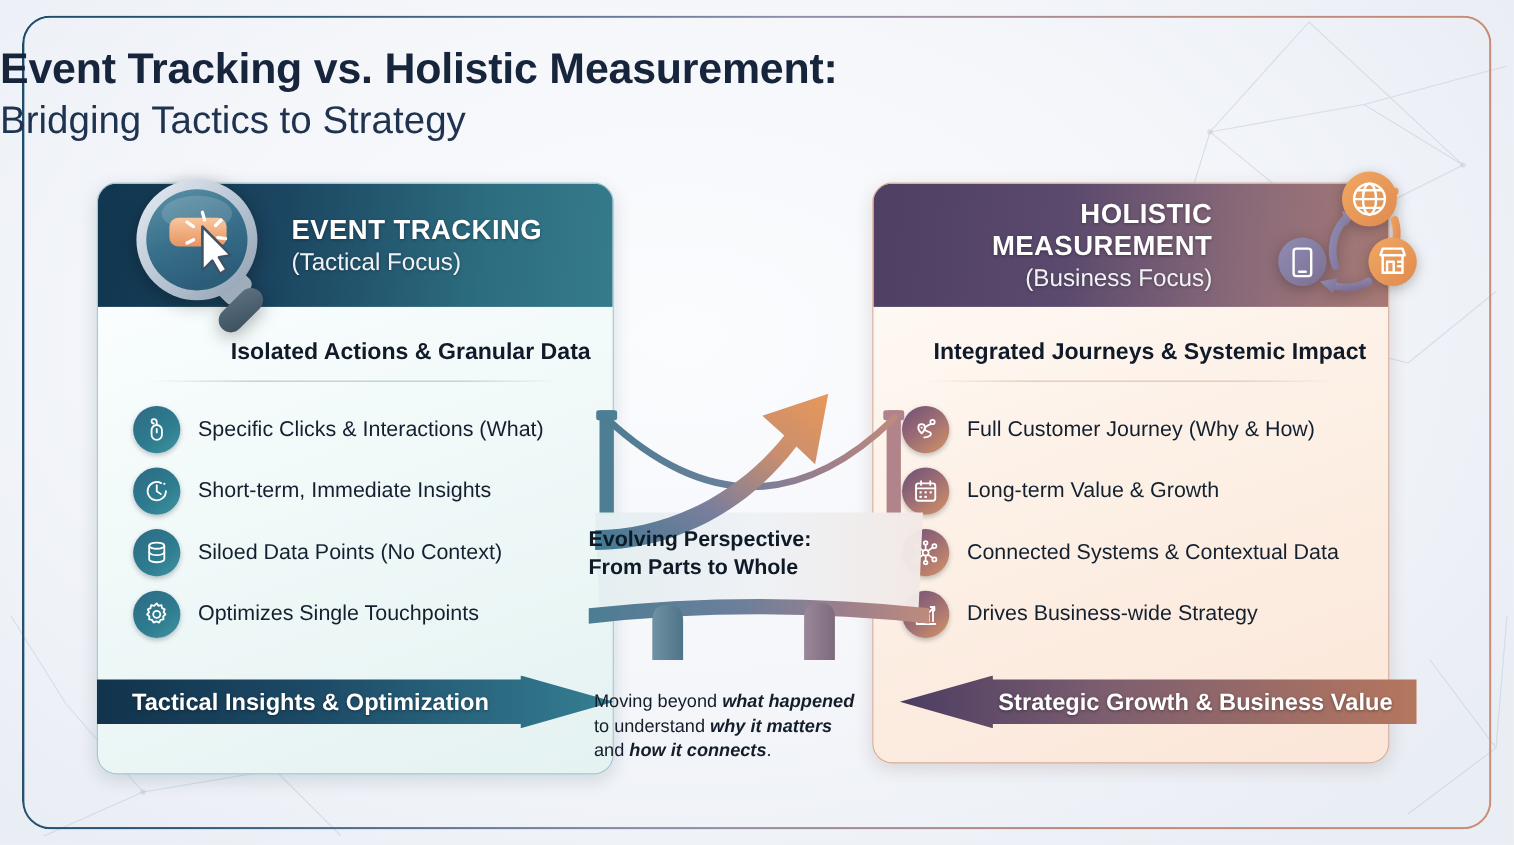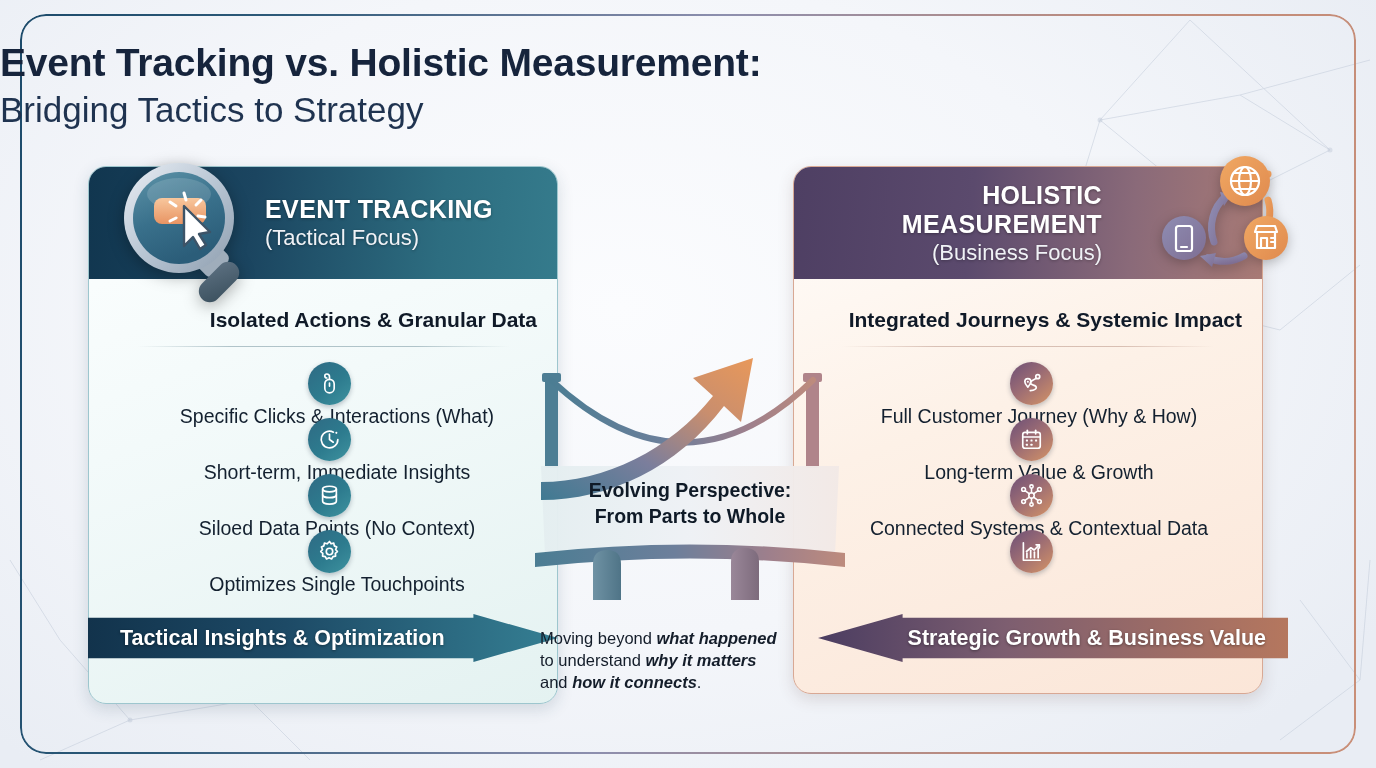--- a/index.html
+++ b/index.html
@@ -105,21 +105,20 @@
   }
   #panel-right .divider {
     background: linear-gradient(90deg, rgba(180,140,125,0) 0%, rgba(180,140,125,.5) 25%, rgba(180,140,125,.5) 75%, rgba(180,140,125,0) 100%);
   }
 
   .bullet-list { margin-top: 15px; }
   .bullet-row {
     display: flex; align-items: center;
     height: 56px;
     margin-bottom: 0px;
-    flex-direction: column;
   }
   .bullet-icon {
     flex: 0 0 auto;
     width: 43px; height: 43px; border-radius: 50%;
     display: flex; align-items: center; justify-content: center;
     box-shadow: 0 2px 5px rgba(20,40,60,.28);
   }
   #panel-left .bullet-icon {
     background: linear-gradient(140deg,#2f6a84 0%, #2d7b8e 55%, #3f93a0 100%);
   }
@@ -163,21 +162,20 @@
   
   #center-stage {
     position: absolute;
     left: 535px; top: 300px; width: 310px; height: 300px;
   }
   #bridge-svg { position: absolute; inset: 0; width: 310px; height: 300px; }
 
   #bridge-caption {
     position: absolute;
     left: 535px; top: 478px; width: 310px;
-    text-align: center;
     font-size: 19.5px; font-weight: bold; color: #0f1a27;
     line-height: 1.32;
   }
 
   #center-footnote {
     position: absolute;
     left: 540px; top: 628px; width: 300px;
     text-align: left;
     font-size: 16.5px; color: #141d2a; line-height: 1.33;
   }
@@ -376,20 +374,21 @@
             <svg viewBox="0 0 24 24" fill="none" stroke="#fff" stroke-width="1.6" stroke-linecap="round" stroke-linejoin="round">
               <path d="M4.2 3.6 V20.4 H20.4"></path>
               <line x1="7.6" y1="18" x2="7.6" y2="13.4"></line>
               <line x1="11.2" y1="18" x2="11.2" y2="10.8"></line>
               <line x1="14.8" y1="18" x2="14.8" y2="12.6"></line>
               <line x1="18.4" y1="18" x2="18.4" y2="8.6"></line>
               <polyline points="7.2,12 11.4,8.4 14.6,10.6 19.4,5.6"></polyline>
               <polyline points="16.4,5.6 19.6,5.6 19.6,8.6"></polyline>
             </svg>
           </span>
+          <span class="bullet-text">Drives Business-wide Strategy</span>
         </div>
 
       </div>
     </div>
   </div>
 
   <svg style="position:absolute;left:1122px;top:152px;width:170px;height:140px;filter:drop-shadow(0 3px 6px rgba(0,0,0,.25));" viewBox="0 0 170 140">
     <defs>
       <linearGradient id="cyOr" x1="0" y1="0" x2="1" y2="1">
         <stop offset="0%" stop-color="#f0a863"></stop>

